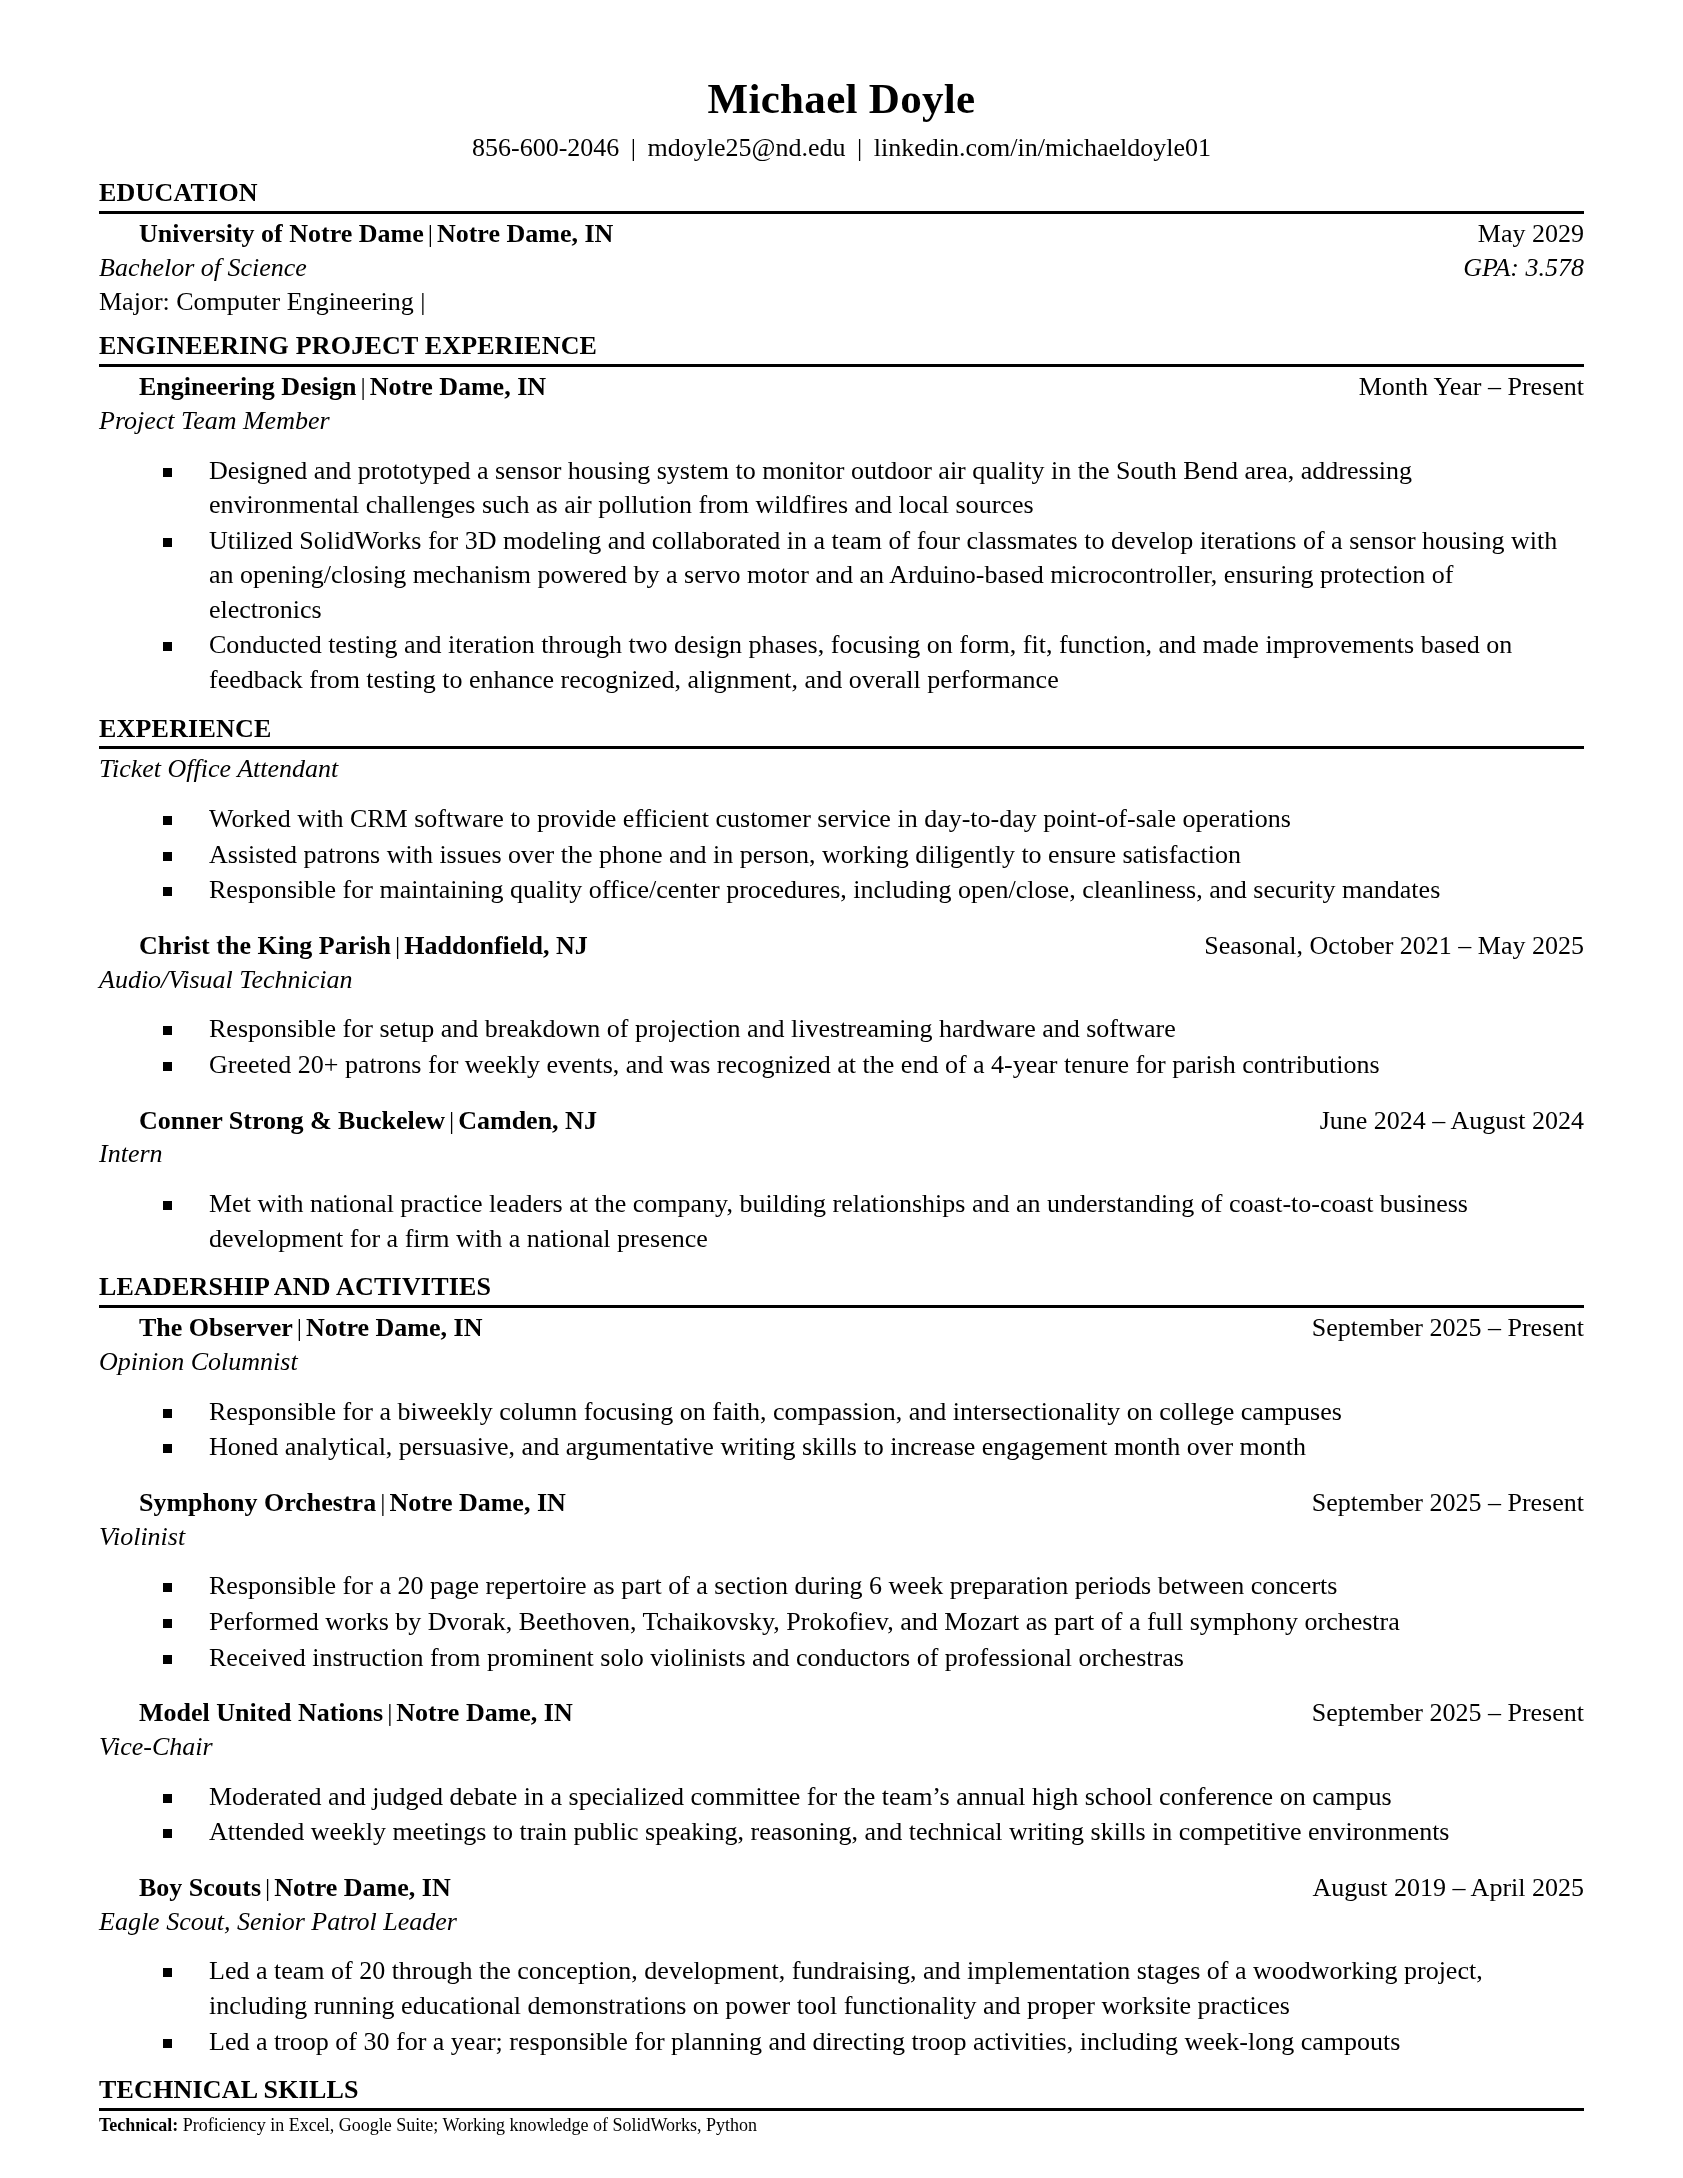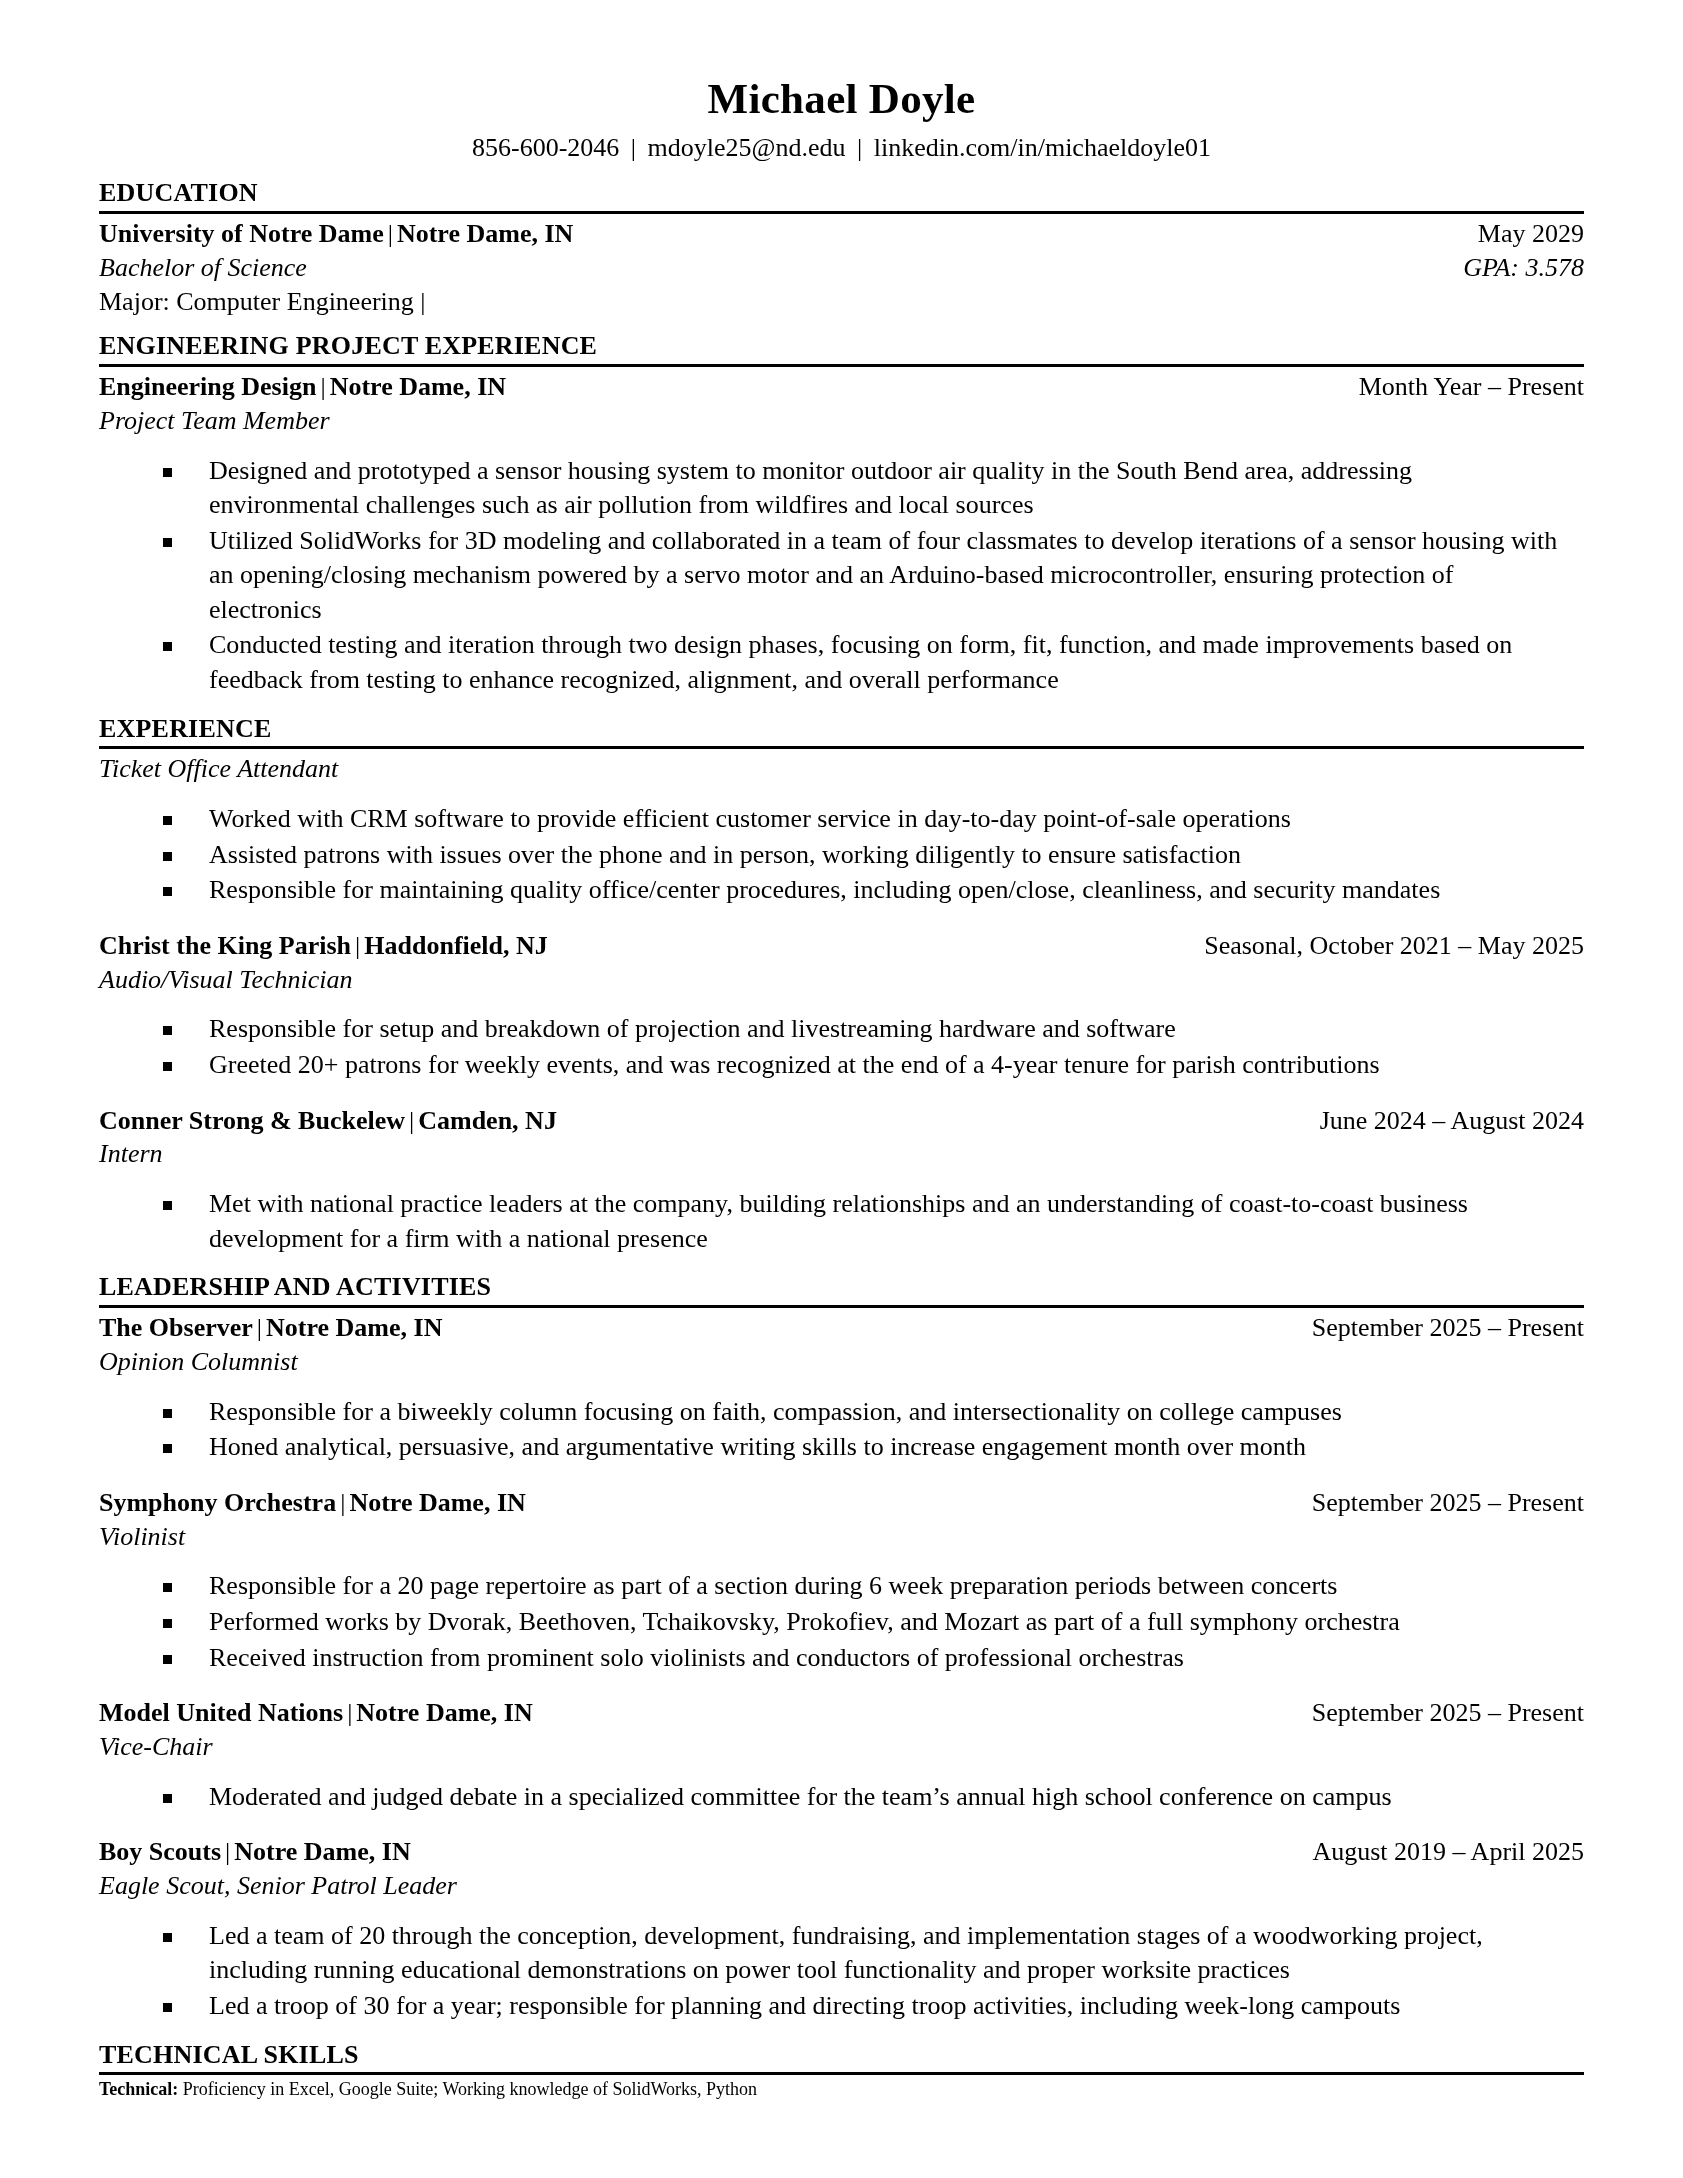--- a/index.html
+++ b/index.html
@@ -72,21 +72,21 @@
     margin-top: 21px;
   }
   .entry-row {
     display: flex;
     justify-content: space-between;
     align-items: baseline;
     font-size: 26px;
     line-height: 1.30;
   }
   .entry-left { white-space: nowrap; }
-  .org { font-weight: bold; }
+  .org { font-weight: bold; margin-left: 40px; }
   .pipe { padding: 0 4px; font-weight: normal; }
   .loc { font-weight: bold; }
   .entry-date {
     white-space: nowrap;
     text-align: center;
   }
   .entry-title {
     font-style: italic;
     font-size: 26px;
     line-height: 1.30;
@@ -242,20 +242,21 @@
           </ul>
         </div>
         <div class="entry">
           <div class="entry-row">
             <div class="entry-left"><span class="org">Model United Nations</span><span class="pipe">|</span><span class="loc">Notre Dame, IN</span></div>
             <div class="entry-date">September 2025 – Present</div>
           </div>
           <div class="entry-title">Vice-Chair</div>
           <ul class="bullets">
             <li>Moderated and judged debate in a specialized committee for the team’s annual high school conference on campus</li>
+            <li>Attended weekly meetings to train public speaking, reasoning, and technical writing skills in competitive environments</li>
           </ul>
         </div>
         <div class="entry">
           <div class="entry-row">
             <div class="entry-left"><span class="org">Boy Scouts</span><span class="pipe">|</span><span class="loc">Notre Dame, IN</span></div>
             <div class="entry-date">August 2019 – April 2025</div>
           </div>
           <div class="entry-title">Eagle Scout, Senior Patrol Leader</div>
           <ul class="bullets">
             <li>Led a team of 20 through the conception, development, fundraising, and implementation stages of a woodworking project, including running educational demonstrations on power tool functionality and proper worksite practices</li>

